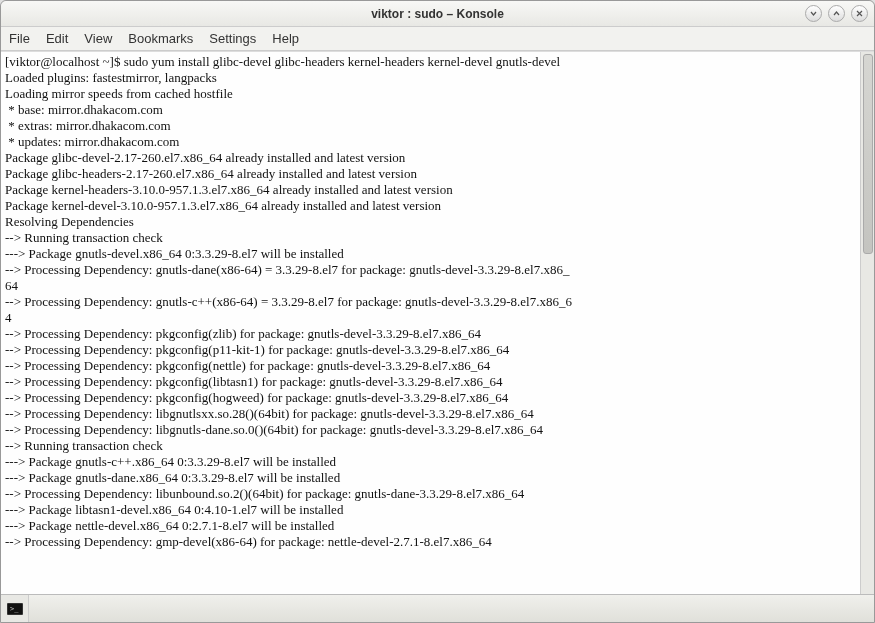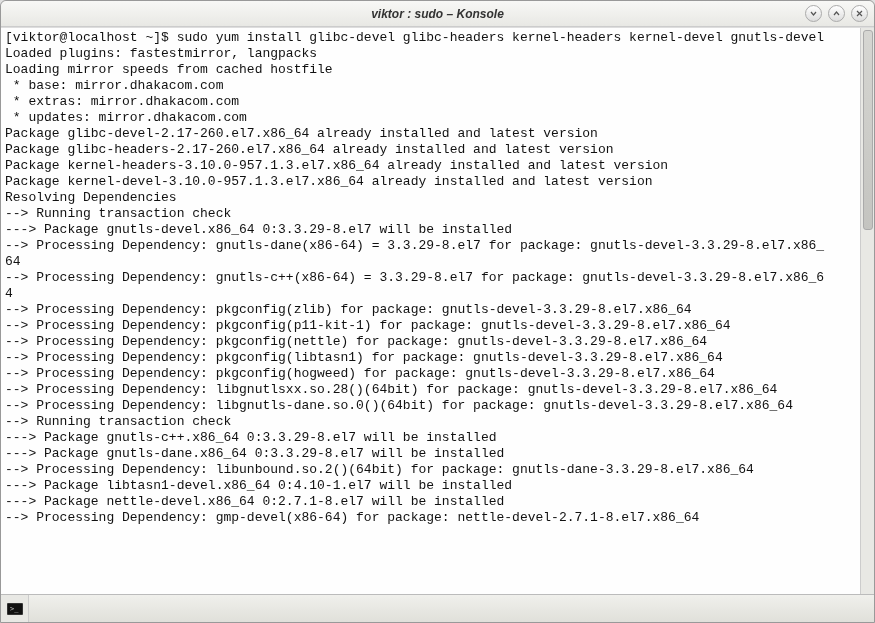--- a/index.html
+++ b/index.html
@@ -26,21 +26,20 @@
     display: flex;
     align-items: center;
     justify-content: center;
     position: relative;
     border-radius: 6px 6px 0 0;
   }
   .titlebar-title {
     font-size: 12px;
     font-weight: bold;
     color: #333;
-    font-style: italic;
   }
   .window-controls {
     position: absolute;
     right: 6px;
     top: 4px;
     display: flex;
     gap: 6px;
   }
   .win-btn {
     width: 17px; height: 17px;
@@ -67,21 +66,21 @@
     flex: 1;
     display: flex;
     background: #fff;
     border-top: 1px solid #ddd;
     overflow: hidden;
   }
   .terminal {
     flex: 1;
     background: #fefefe;
     color: #111;
-    font-family: Liberation Mono, monospace;
+    font-family: Liberation Serif, serif;
     font-size: 13px;
     line-height: 16px;
     padding: 2px 4px;
     white-space: pre;
     overflow: hidden;
   }
   .scrollbar {
     width: 14px;
     background: #e8e8e4;
     border-left: 1px solid #ccc;
@@ -138,20 +137,28 @@
           </svg>
       </div>
       <div class="win-btn">
         <svg width="9" height="9" viewBox="0 0 9 9">
             <path d="M2 2 L7 7 M7 2 L2 7" stroke="#555" stroke-width="1.2"></path>
           </svg>
       </div>
     </div>
   </div>
 
+  <div class="menubar">
+    <span>File</span>
+    <span>Edit</span>
+    <span>View</span>
+    <span>Bookmarks</span>
+    <span>Settings</span>
+    <span>Help</span>
+  </div>
 
   <div class="terminal-wrap">
     <div class="terminal" id="terminal">[viktor@localhost ~]$ sudo yum install glibc-devel glibc-headers kernel-headers kernel-devel gnutls-devel
 Loaded plugins: fastestmirror, langpacks
 Loading mirror speeds from cached hostfile
  * base: mirror.dhakacom.com
  * extras: mirror.dhakacom.com
  * updates: mirror.dhakacom.com
 Package glibc-devel-2.17-260.el7.x86_64 already installed and latest version
 Package glibc-headers-2.17-260.el7.x86_64 already installed and latest version

